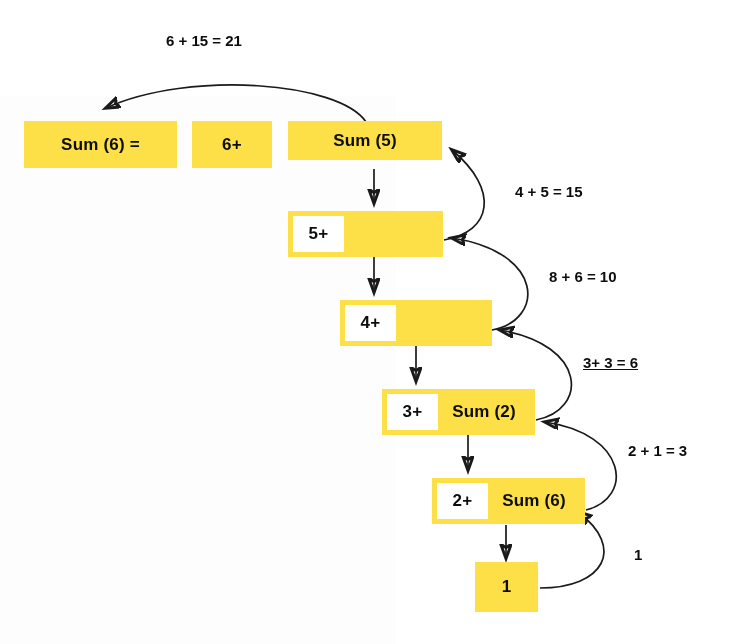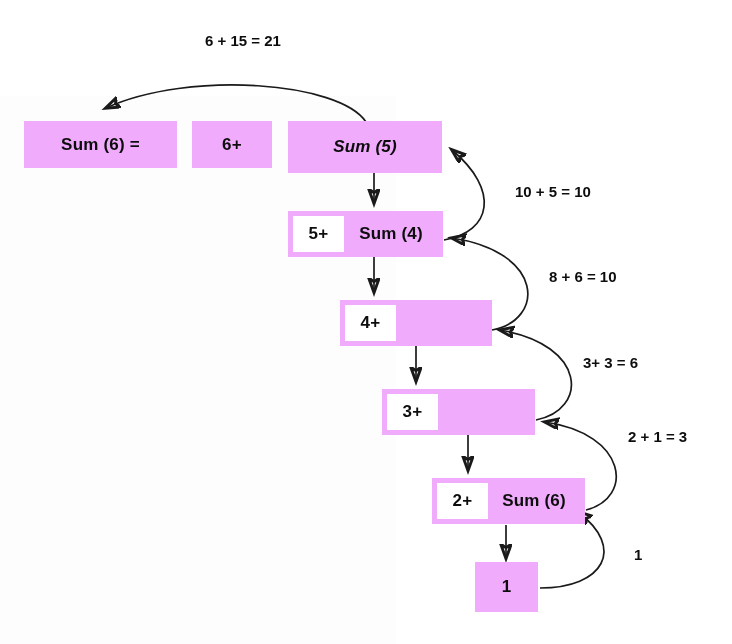--- a/index.html
+++ b/index.html
@@ -22,21 +22,21 @@
     position: absolute;
     left: 0px;
     top: 96px;
     width: 396px;
     height: 548px;
     background: #fdfdfe;
   }
   .node {
     position: absolute;
     box-sizing: border-box;
-    background: #f0abfc;
+    background: #fde047;
     display: flex;
     align-items: center;
     justify-content: center;
     text-align: center;
   }
   .node-label {
     font-weight: bold;
     font-size: 17px;
     color: #0d0d0d;
     letter-spacing: 0.2px;
@@ -115,63 +115,63 @@
   </svg>
 
   <div class="node" style="left:24px; top:121px; width:153px; height:47px;">
     <span class="node-label">Sum (6) =</span>
   </div>
 
   <div class="node" style="left:192px; top:121px; width:80px; height:47px;">
     <span class="node-label">6+</span>
   </div>
 
-  <div class="node" style="left:288px; top:121px; width:154px; height:52px;font-style:italic;">
+  <div class="node" style="left:288px; top:121px; width:154px; height:39px;">
     <span class="node-label">Sum (5)</span>
   </div>
 
   <div class="node split" style="left:288px; top:211px; width:155px; height:46px;">
     <div class="cell-white" style="width:51px;">
       <span class="node-label">5+</span>
-    </div>
-    <div class="cell-blue">
-      <span class="node-label">Sum (4)</span>
     </div>
   </div>
 
   <div class="node split" style="left:340px; top:300px; width:152px; height:46px;">
     <div class="cell-white" style="width:51px;">
       <span class="node-label">4+</span>
     </div>
   </div>
 
   <div class="node split" style="left:382px; top:389px; width:153px; height:46px;">
     <div class="cell-white" style="width:51px;">
       <span class="node-label">3+</span>
+    </div>
+    <div class="cell-blue">
+      <span class="node-label">Sum (2)</span>
     </div>
   </div>
 
   <div class="node split" style="left:432px; top:478px; width:153px; height:46px;">
     <div class="cell-white" style="width:51px;">
       <span class="node-label">2+</span>
     </div>
     <div class="cell-blue">
       <span class="node-label">Sum (6)</span>
     </div>
   </div>
 
   <div class="node" style="left:475px; top:562px; width:63px; height:50px;">
     <span class="node-label">1</span>
   </div>
 
-  <div class="edge-label" style="left:166px; top:32px;margin-left:39px;">6 + 15 = 21</div>
+  <div class="edge-label" style="left:166px; top:32px;">6 + 15 = 21</div>
 
-  <div class="edge-label" style="left:515px; top:183px;">10 + 5 = 10</div>
+  <div class="edge-label" style="left:515px; top:183px;">4 + 5 = 15</div>
 
   <div class="edge-label" style="left:549px; top:268px;">8 + 6 = 10</div>
 
-  <div class="edge-label" style="left:583px; top:354px;">3+ 3 = 6</div>
+  <div class="edge-label" style="left:583px; top:354px;text-decoration:underline;">3+ 3 = 6</div>
 
-  <div class="edge-label" style="left:628px; top:428px;">2 + 1 = 3</div>
+  <div class="edge-label" style="left:628px; top:442px;">2 + 1 = 3</div>
 
   <div class="edge-label" style="left:634px; top:546px;">1</div>
 
 </div>
 
 </body></html>

